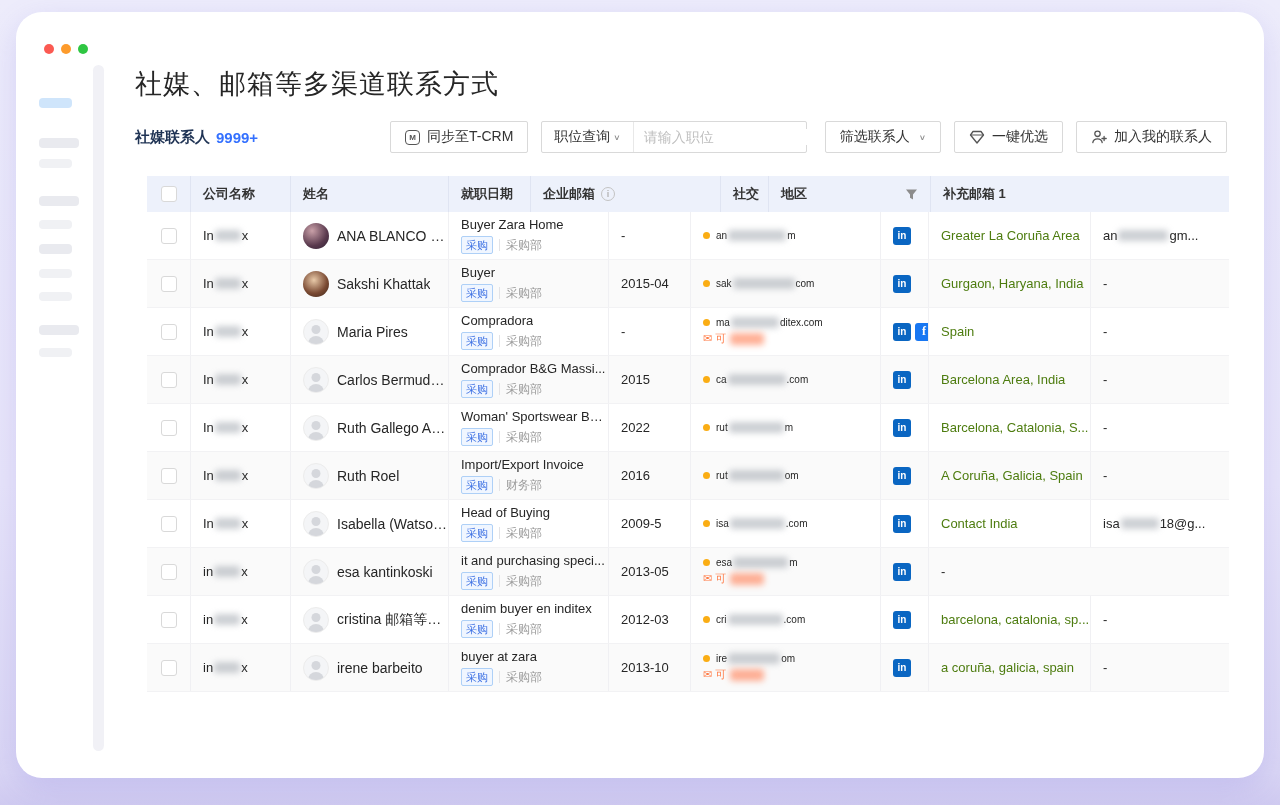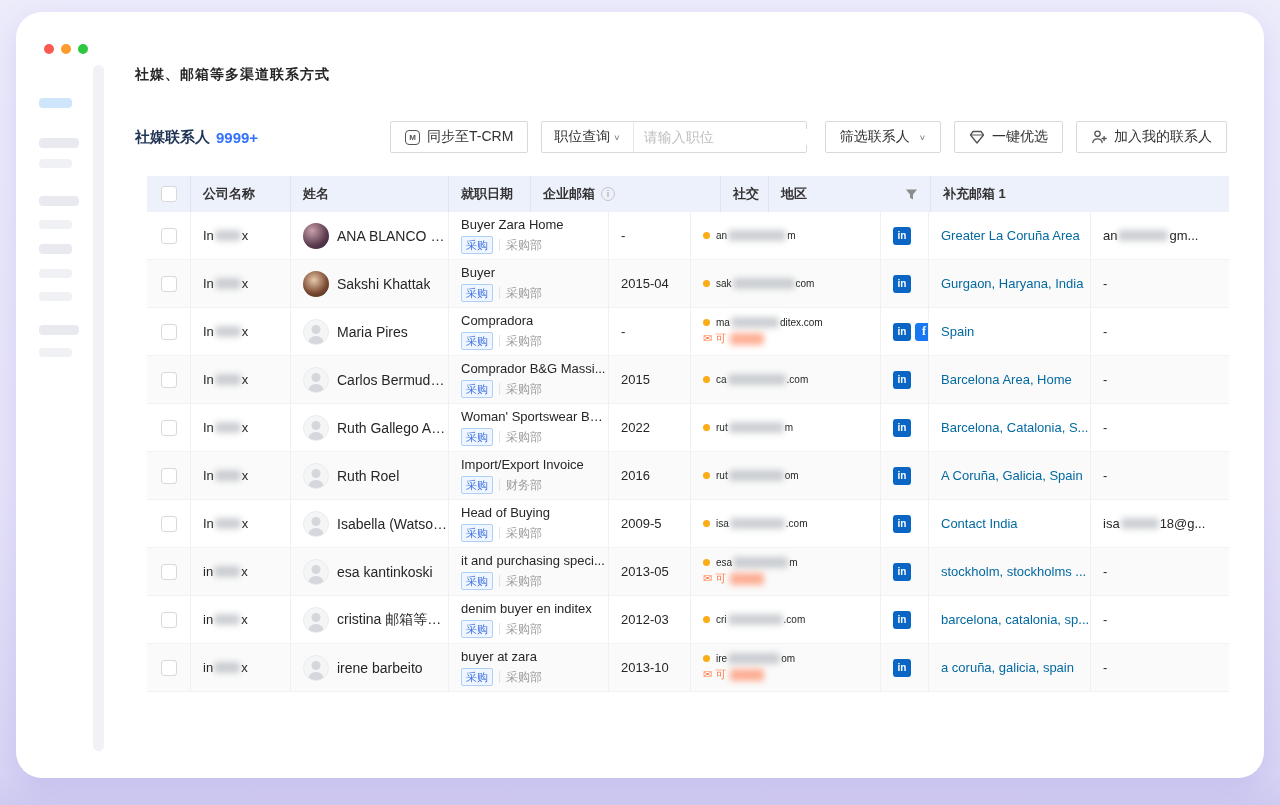--- a/index.html
+++ b/index.html
@@ -14,21 +14,21 @@
   .lights { position:absolute; left:28px; top:32px; display:flex; gap:7px; }
   .lights .d { width:10px; height:10px; border-radius:50%; }
 
   
   .sidebar { position:absolute; left:0; top:0; }
   .sbar { position:absolute; border-radius:4px; }
   .sdivider { position:absolute; left:77px; top:53px; width:11px; height:686px;
     background:#f1f1f6; border-radius:6px; }
 
   
-  .page-title { position:absolute; left:119px; top:54px; font-size:14px; font-weight:bold;
+  .page-title { position:absolute; left:119px; top:54px; font-size:27px; font-weight:normal;
     color:#262626; letter-spacing:1px; }
 
   
   .toolbar { position:absolute; left:119px; top:108px; width:1092px; height:34px;
     display:flex; align-items:center; }
   .list-label { font-size:15px; font-weight:bold; color:#1f3354; }
   .list-count { font-size:15px; font-weight:bold; color:#3370ff; margin-left:6px; }
   .tb-group { margin-left:auto; display:flex; align-items:center; gap:13px; }
   .btn { display:flex; align-items:center; gap:7px; height:32px; padding:0 14px;
     background:#fff; border:1px solid #d9d9d9; border-radius:2px; font-size:14px;
@@ -56,21 +56,21 @@
   .trow { display:flex; height:48px; align-items:center; border-bottom:1px solid #f2f2f4; }
   .trow:nth-child(even) { background:#fafafa; }
   .cell { padding-left:12px; overflow:hidden; white-space:nowrap; }
   .c-check { width:44px; display:flex; justify-content:center; padding-left:0; flex:none; }
   .c-company { width:100px; flex:none; font-size:13px; color:#262626; }
   .c-name { width:158px; flex:none; display:flex; align-items:center; gap:8px; }
   .c-pos { width:160px; flex:none; }
   .c-date { width:82px; flex:none; font-size:13px; color:#262626; }
   .c-email { width:190px; flex:none; }
   .c-social { width:48px; flex:none; display:flex; gap:4px; align-items:center; }
-  .c-region { width:162px; flex:none; font-size:13px; color:#0369a1; text-overflow:ellipsis; }
+  .c-region { width:162px; flex:none; font-size:13px; color:#4d7c0f; text-overflow:ellipsis; }
   .c-extra { width:138px; flex:none; font-size:13px; color:#262626; }
   .trow .cell { border-right:1px solid #f0f0f3; height:100%; display:flex;
     align-items:center; }
   .trow .cell:last-child { border-right:none; }
   .trow .c-pos, .trow .c-email { flex-direction:column; align-items:flex-start;
     justify-content:center; }
 
   .checkbox { width:16px; height:16px; background:#fff; border:1px solid #d9d9d9;
     border-radius:3px; cursor:pointer; }
 
@@ -361,21 +361,21 @@
     <div class="cell c-email">
       <div class="email-line">
         <span class="dot"></span>
         <span><span>ca</span><span class="smudge" style="width: 58px;"></span><span>.com</span></span>
       </div>
 
     </div>
     <div class="cell c-social">
             <div class="sico linkedin">in</div>
           </div>
-    <div class="cell c-region">Barcelona Area, Home</div>
+    <div class="cell c-region">Barcelona Area, India</div>
     <div class="cell c-extra">
       <span>-</span>
             <span></span>
             <span></span>
     </div>
   </div>
         <div class="trow">
     <div class="cell c-check">
             <div class="checkbox"></div>
           </div>
@@ -522,21 +522,20 @@
       </div>
       <div class="verified">
         <span class="env">✉</span>
         <span>可</span>
         <span class="smudge salmon w30"></span>
       </div>
     </div>
     <div class="cell c-social">
             <div class="sico linkedin">in</div>
           </div>
-    <div class="cell c-region">stockholm, stockholms ...</div>
     <div class="cell c-extra">
       <span>-</span>
             <span></span>
             <span></span>
     </div>
   </div>
         <div class="trow">
     <div class="cell c-check">
             <div class="checkbox"></div>
           </div>

